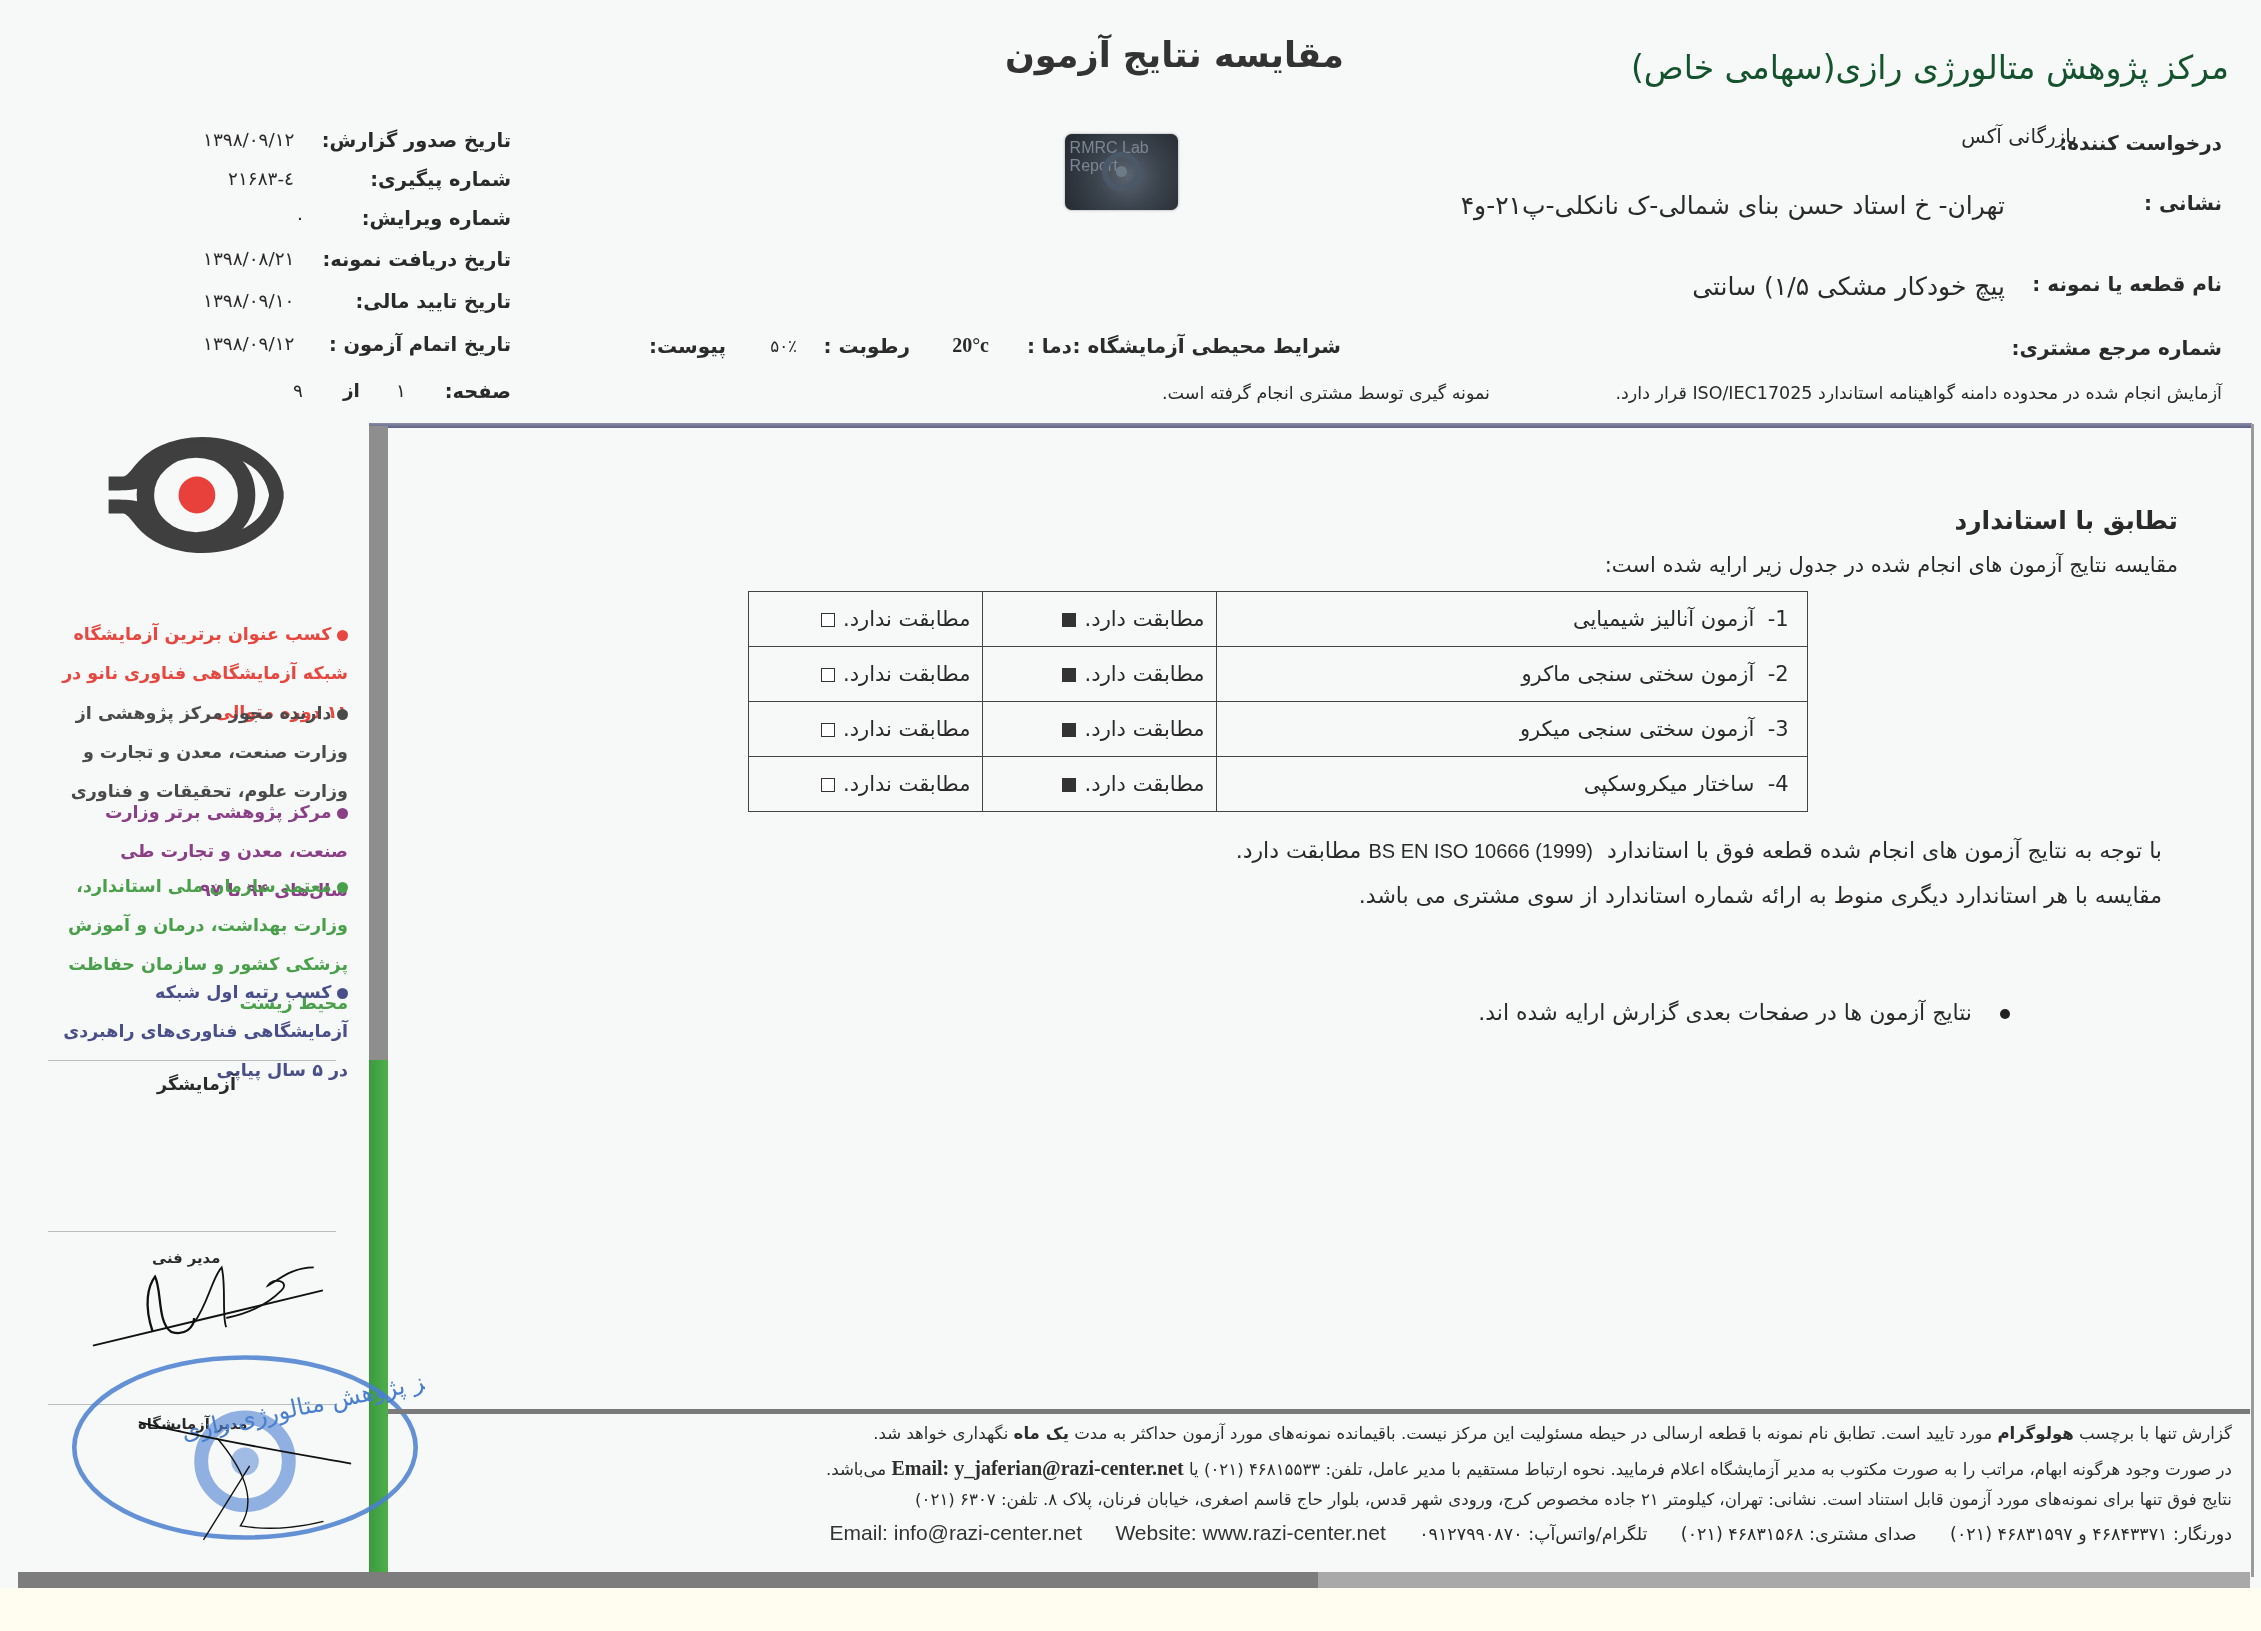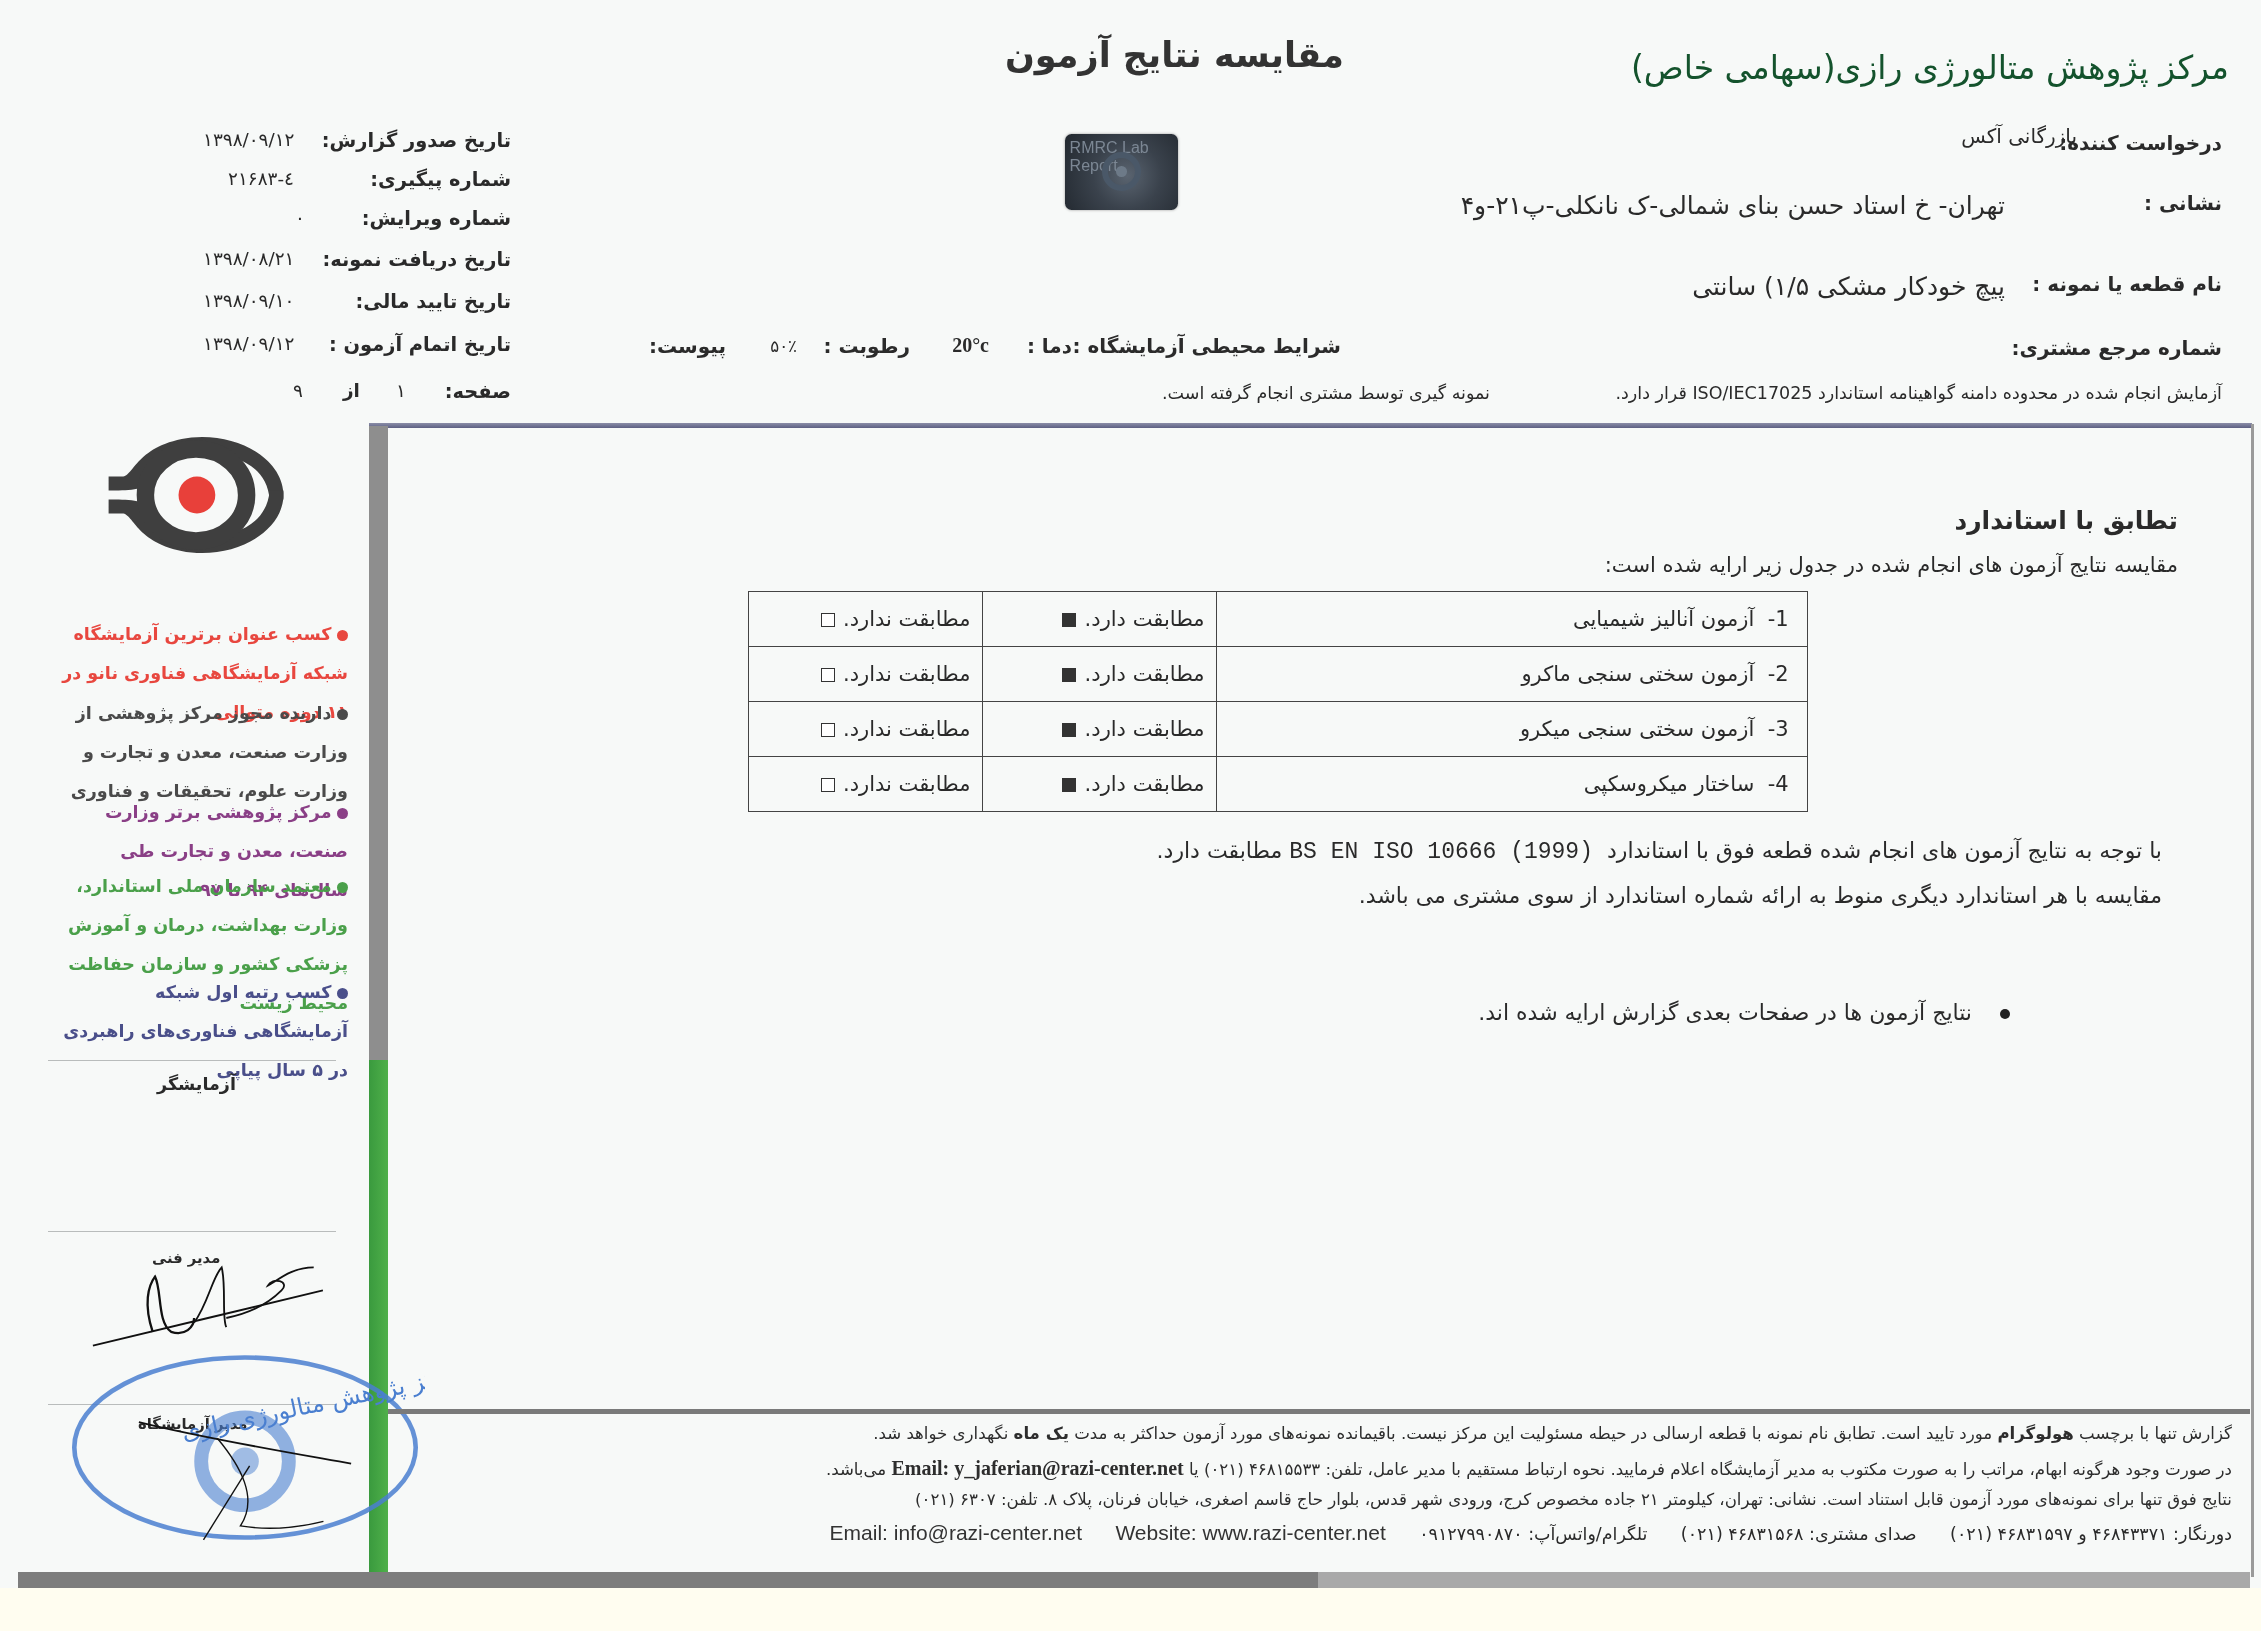--- a/index.html
+++ b/index.html
@@ -54,21 +54,21 @@
   #section-intro { right:83px; top:553px; font-size:21px; white-space:nowrap; }
 
   #results-table { position:absolute; left:748px; top:591px; width:1060px; border-collapse:collapse; direction:rtl; }
   #results-table td { border:1.8px solid #444; height:54px; font-size:21px; padding:0 18.4px; white-space:nowrap; }
   #results-table td.test { width:530px; text-align:right; }
   #results-table td.pass, #results-table td.fail { width:194px; text-align:right; padding-right:11.5px; }
   .box-filled { display:inline-block; width:14.8px; height:14.8px; background:#333; margin-right:8.3px; vertical-align:middle; }
   .box-empty { display:inline-block; width:12px; height:12px; border:1.8px solid #333; margin-right:8.3px; vertical-align:middle; background:#fff; }
 
   #conclusion-line { right:99px; top:838px; font-size:22px; white-space:nowrap; }
-  #conclusion-line .std { font-family:Liberation Mono, monospace; font-size:23px; direction:ltr; unicode-bidi:embed; }
+  #conclusion-line .std { font-family:Liberation Sans, sans-serif; font-size:20px; direction:ltr; unicode-bidi:embed; }
   #comparison-note { right:99px; top:883px; font-size:22px; white-space:nowrap; }
   #bullet-note { right:251px; top:1000px; font-size:22px; white-space:nowrap; }
   #bullet-note .bul { display:inline-block; width:10px; height:10px; border-radius:50%; background:#222; margin-left:28px; vertical-align:middle; }
 
   
   #footer-rule { left:388px; top:1409px; width:1862px; height:4.6px; background:#7a7a7a; }
   .foot { position:absolute; right:29px; font-size:16.6px; white-space:nowrap; color:#2d2d2d; }
   .foot .emph { font-weight:bold; }
   .foot .latin { font-family:"Liberation Serif", serif; font-weight:bold; font-size:20px; direction:ltr; unicode-bidi:embed; }
   #foot-contact-line { right:29px; top:1521px; font-size:17.5px; white-space:nowrap; }

